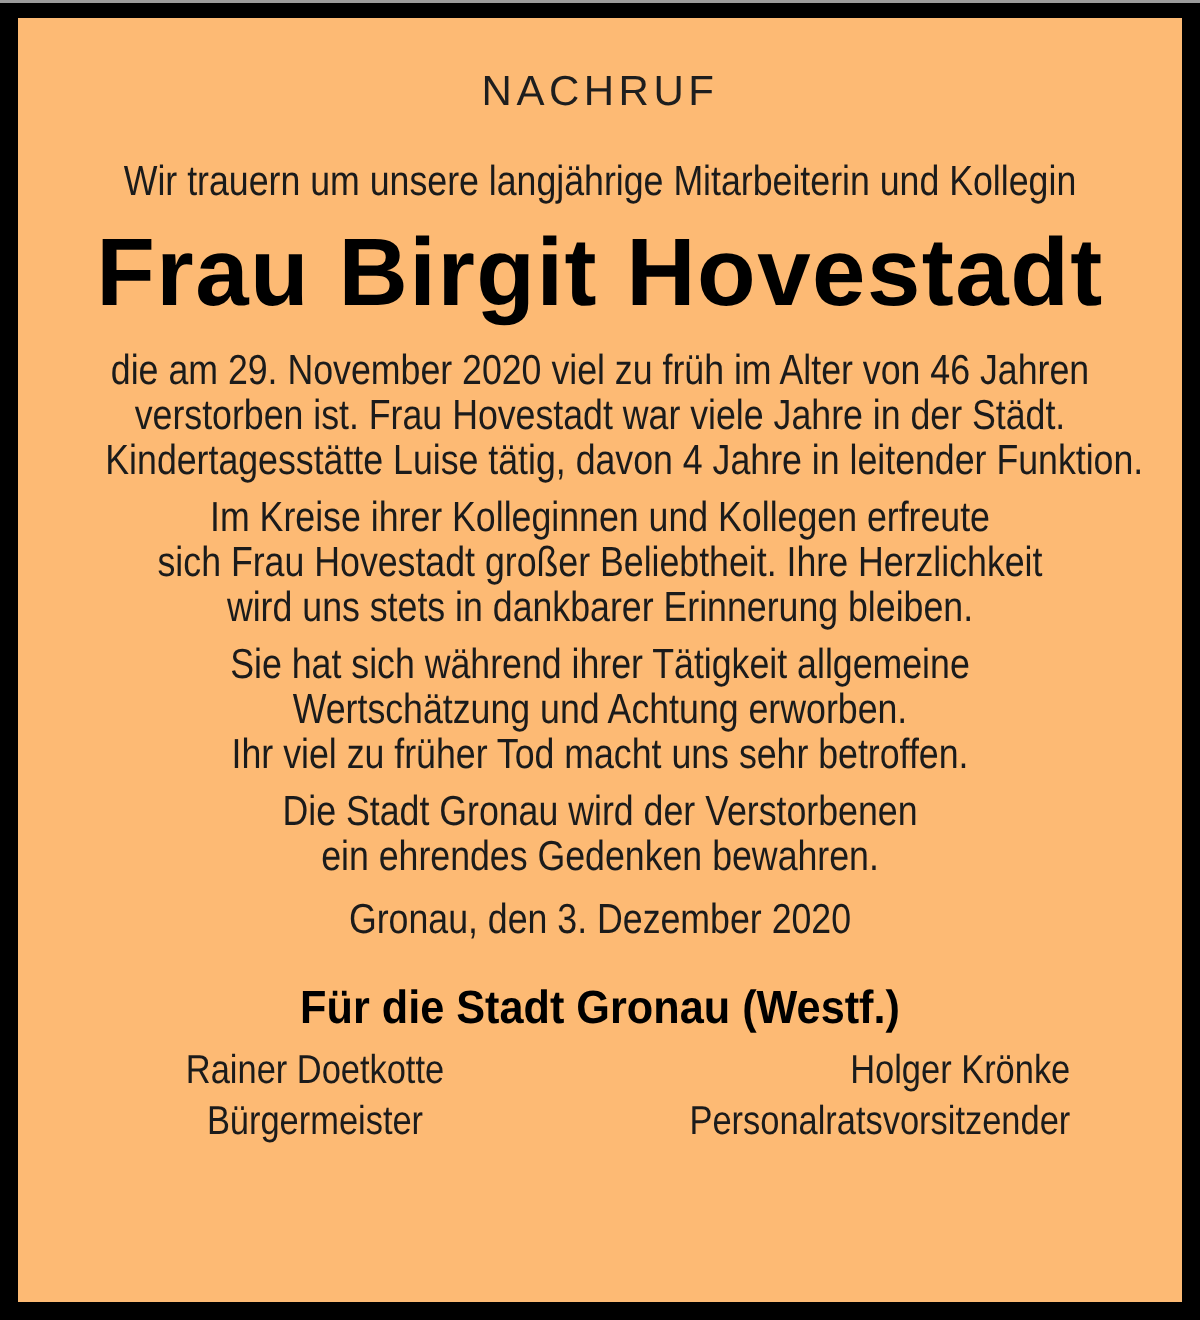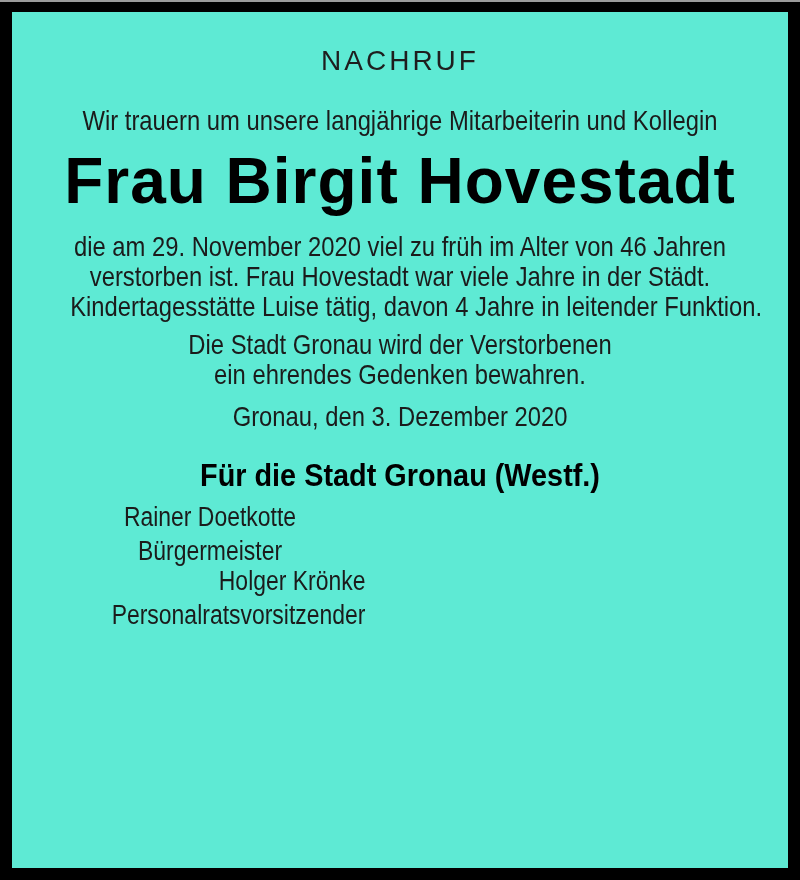--- a/index.html
+++ b/index.html
@@ -5,21 +5,21 @@
   html, body {
     margin: 0;
     padding: 0;
     background: #ffffff;
     font-family: "Liberation Sans", "DejaVu Sans", sans-serif;
   }
   .page {
     position: relative;
     width: 800px;
     height: 880px;
-    background: #5eead4;
+    background: #fdba74;
     box-sizing: border-box;
     overflow: hidden;
   }
   .frame {
     position: absolute;
     inset: 0;
     border: 12px solid #000000;
     box-sizing: border-box;
     pointer-events: none;
   }
@@ -79,21 +79,21 @@
     font-size: 31px;
     line-height: 36px;
     font-weight: bold;
     color: #000000;
     transform: scaleX(0.93);
     transform-origin: 50% 50%;
   }
   .sig-row {
     margin-top: 8px;
     display: flex;
-    flex-direction: column;
+    flex-direction: row;
   }
   .sig-col-left  { margin-left: 48px; width: 300px; }
   .sig-col-right { margin-left: 76px; width: 300px; text-align: right; }
   .sig-name {
     font-size: 27px;
     line-height: 30px;
     white-space: nowrap;
   }
   .sig-role {
     margin-top: 4px;
@@ -116,21 +116,31 @@
     <div class="intro">Wir trauern um unsere langjährige Mitarbeiterin und Kollegin</div>
 
     <h1 class="name">Frau Birgit Hovestadt</h1>
 
     <div class="para first">
       <div class="para-line">die am 29. November 2020 viel zu früh im Alter von 46 Jahren</div>
       <div class="para-line">verstorben ist. Frau Hovestadt war viele Jahre in der Städt.</div>
       <div class="para-line">Kindertagesstätte Luise tätig, davon 4 Jahre in leitender Funktion.</div>
     </div>
 
+    <div class="para">
+      <div class="para-line">Im Kreise ihrer Kolleginnen und Kollegen erfreute</div>
+      <div class="para-line">sich Frau Hovestadt großer Beliebtheit. Ihre Herzlichkeit</div>
+      <div class="para-line">wird uns stets in dankbarer Erinnerung bleiben.</div>
+    </div>
 
+    <div class="para">
+      <div class="para-line">Sie hat sich während ihrer Tätigkeit allgemeine</div>
+      <div class="para-line">Wertschätzung und Achtung erworben.</div>
+      <div class="para-line">Ihr viel zu früher Tod macht uns sehr betroffen.</div>
+    </div>
 
 
     <div class="para">
       <div class="para-line">Die Stadt Gronau wird der Verstorbenen</div>
       <div class="para-line">ein ehrendes Gedenken bewahren.</div>
     </div>
 
     <div class="dateline">Gronau, den 3. Dezember 2020</div>
 
     <div class="closing">Für die Stadt Gronau (Westf.)</div>

